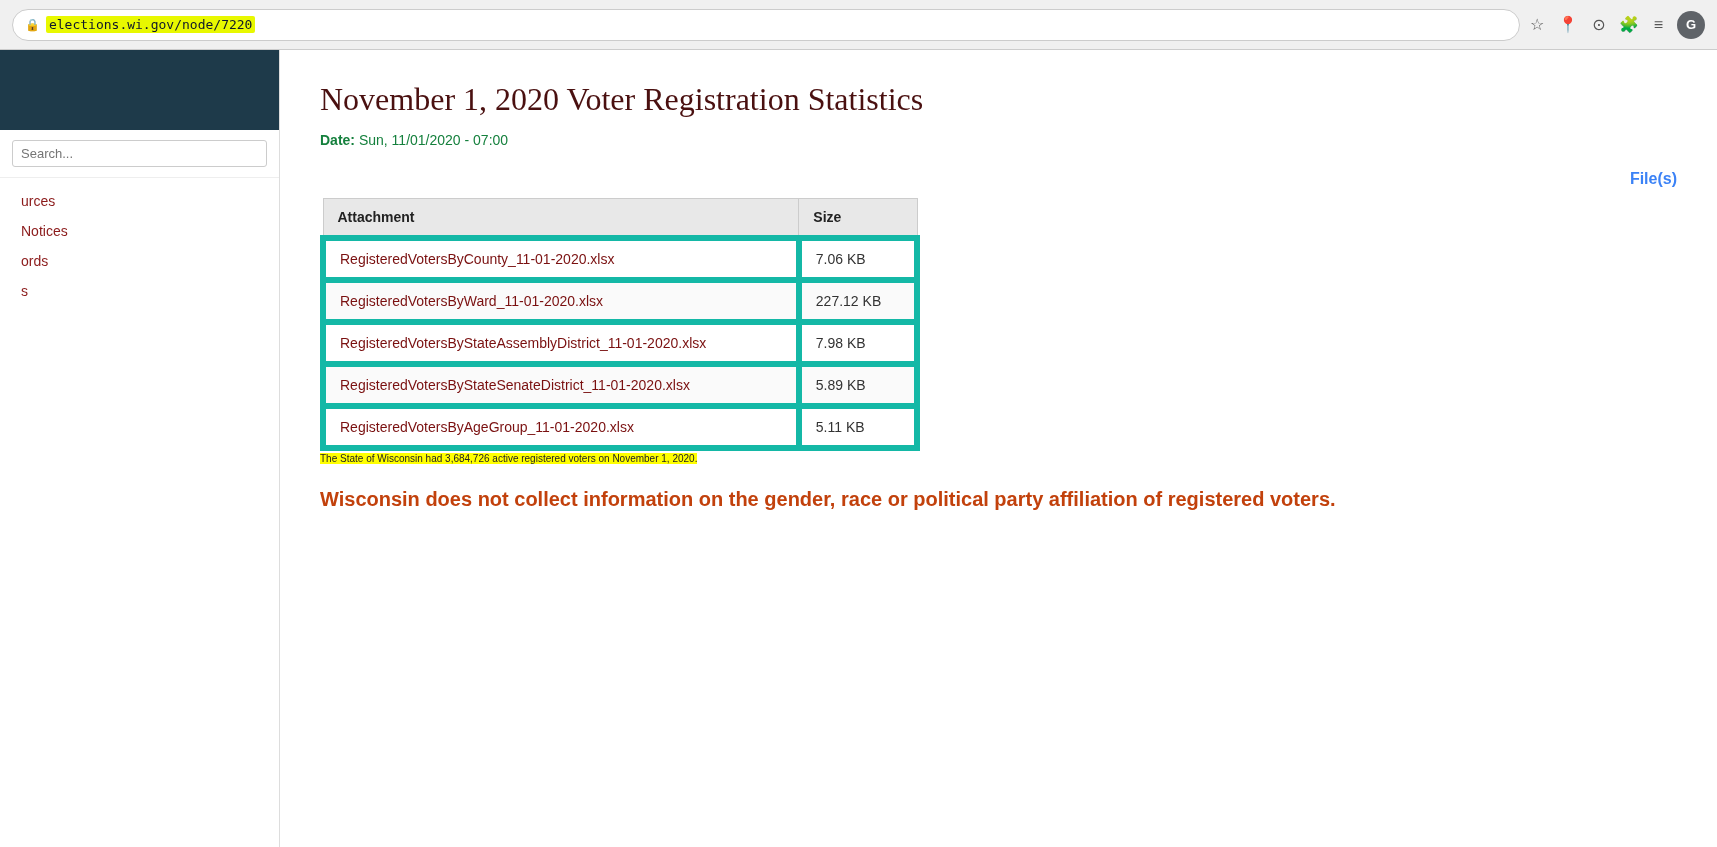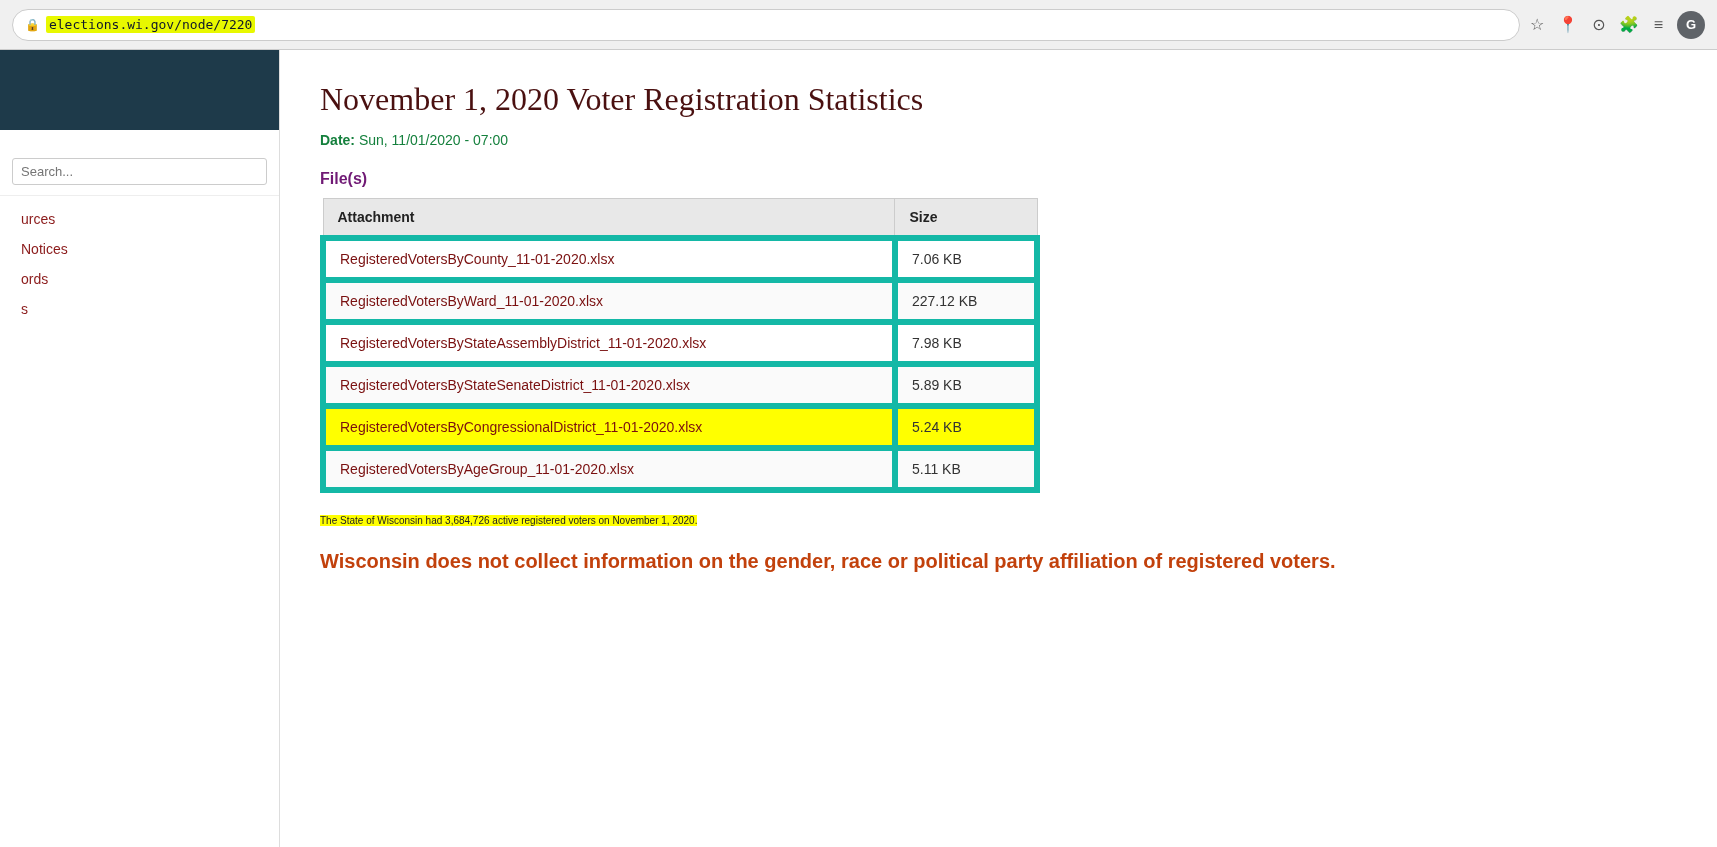--- a/index.html
+++ b/index.html
@@ -89,21 +89,20 @@
     .sidebar-top-block {
       background: #1e3a4a;
       height: 80px;
       display: flex;
       align-items: center;
       padding: 0 16px;
     }
     .sidebar-search-block {
       padding: 10px 12px;
       border-bottom: 1px solid #eee;
-      margin-top: 18px;
     }
     .sidebar-search-input {
       width: 100%;
       border: 1px solid #ccc;
       border-radius: 3px;
       padding: 5px 8px;
       font-size: 13px;
     }
     .sidebar-nav-block {
       background: #1e3a4a;
@@ -145,29 +144,29 @@
       font-size: 14px;
       color: #15803d;
       margin-bottom: 22px;
     }
     .date-line strong {
       font-weight: bold;
     }
     .files-heading {
       font-size: 16px;
       font-weight: bold;
-      color: #701a75;
+      color: #3b82f6;
       margin-bottom: 10px;
+      text-align: right;
     }
 
     
     .files-table {
       border-collapse: collapse;
-      width: 720px;
-      margin-bottom: 20px;
+      width: 600px;
     }
     .files-table th {
       background: #e8e8e8;
       text-align: left;
       padding: 10px 14px;
       font-size: 14px;
       font-weight: bold;
       color: #222;
       border: 1px solid #ccc;
     }
@@ -272,24 +271,20 @@
             <td>227.12 KB</td>
           </tr>
           <tr>
             <td><a class="file-link" href="#">RegisteredVotersByStateAssemblyDistrict_11-01-2020.xlsx</a></td>
             <td>7.98 KB</td>
           </tr>
           <tr>
             <td><a class="file-link" href="#">RegisteredVotersByStateSenateDistrict_11-01-2020.xlsx</a></td>
             <td>5.89 KB</td>
           </tr>
-          <tr class="highlight-row">
-            <td><a class="file-link" href="#">RegisteredVotersByCongressionalDistrict_11-01-2020.xlsx</a></td>
-            <td>5.24 KB</td>
-          </tr>
           <tr>
             <td><a class="file-link" href="#">RegisteredVotersByAgeGroup_11-01-2020.xlsx</a></td>
             <td>5.11 KB</td>
           </tr>
         </tbody>
     </table>
 
     <p class="summary-text">
       <span class="highlight-text">The State of Wisconsin had 3,684,726 active registered voters on November 1, 2020.</span>
     </p>

